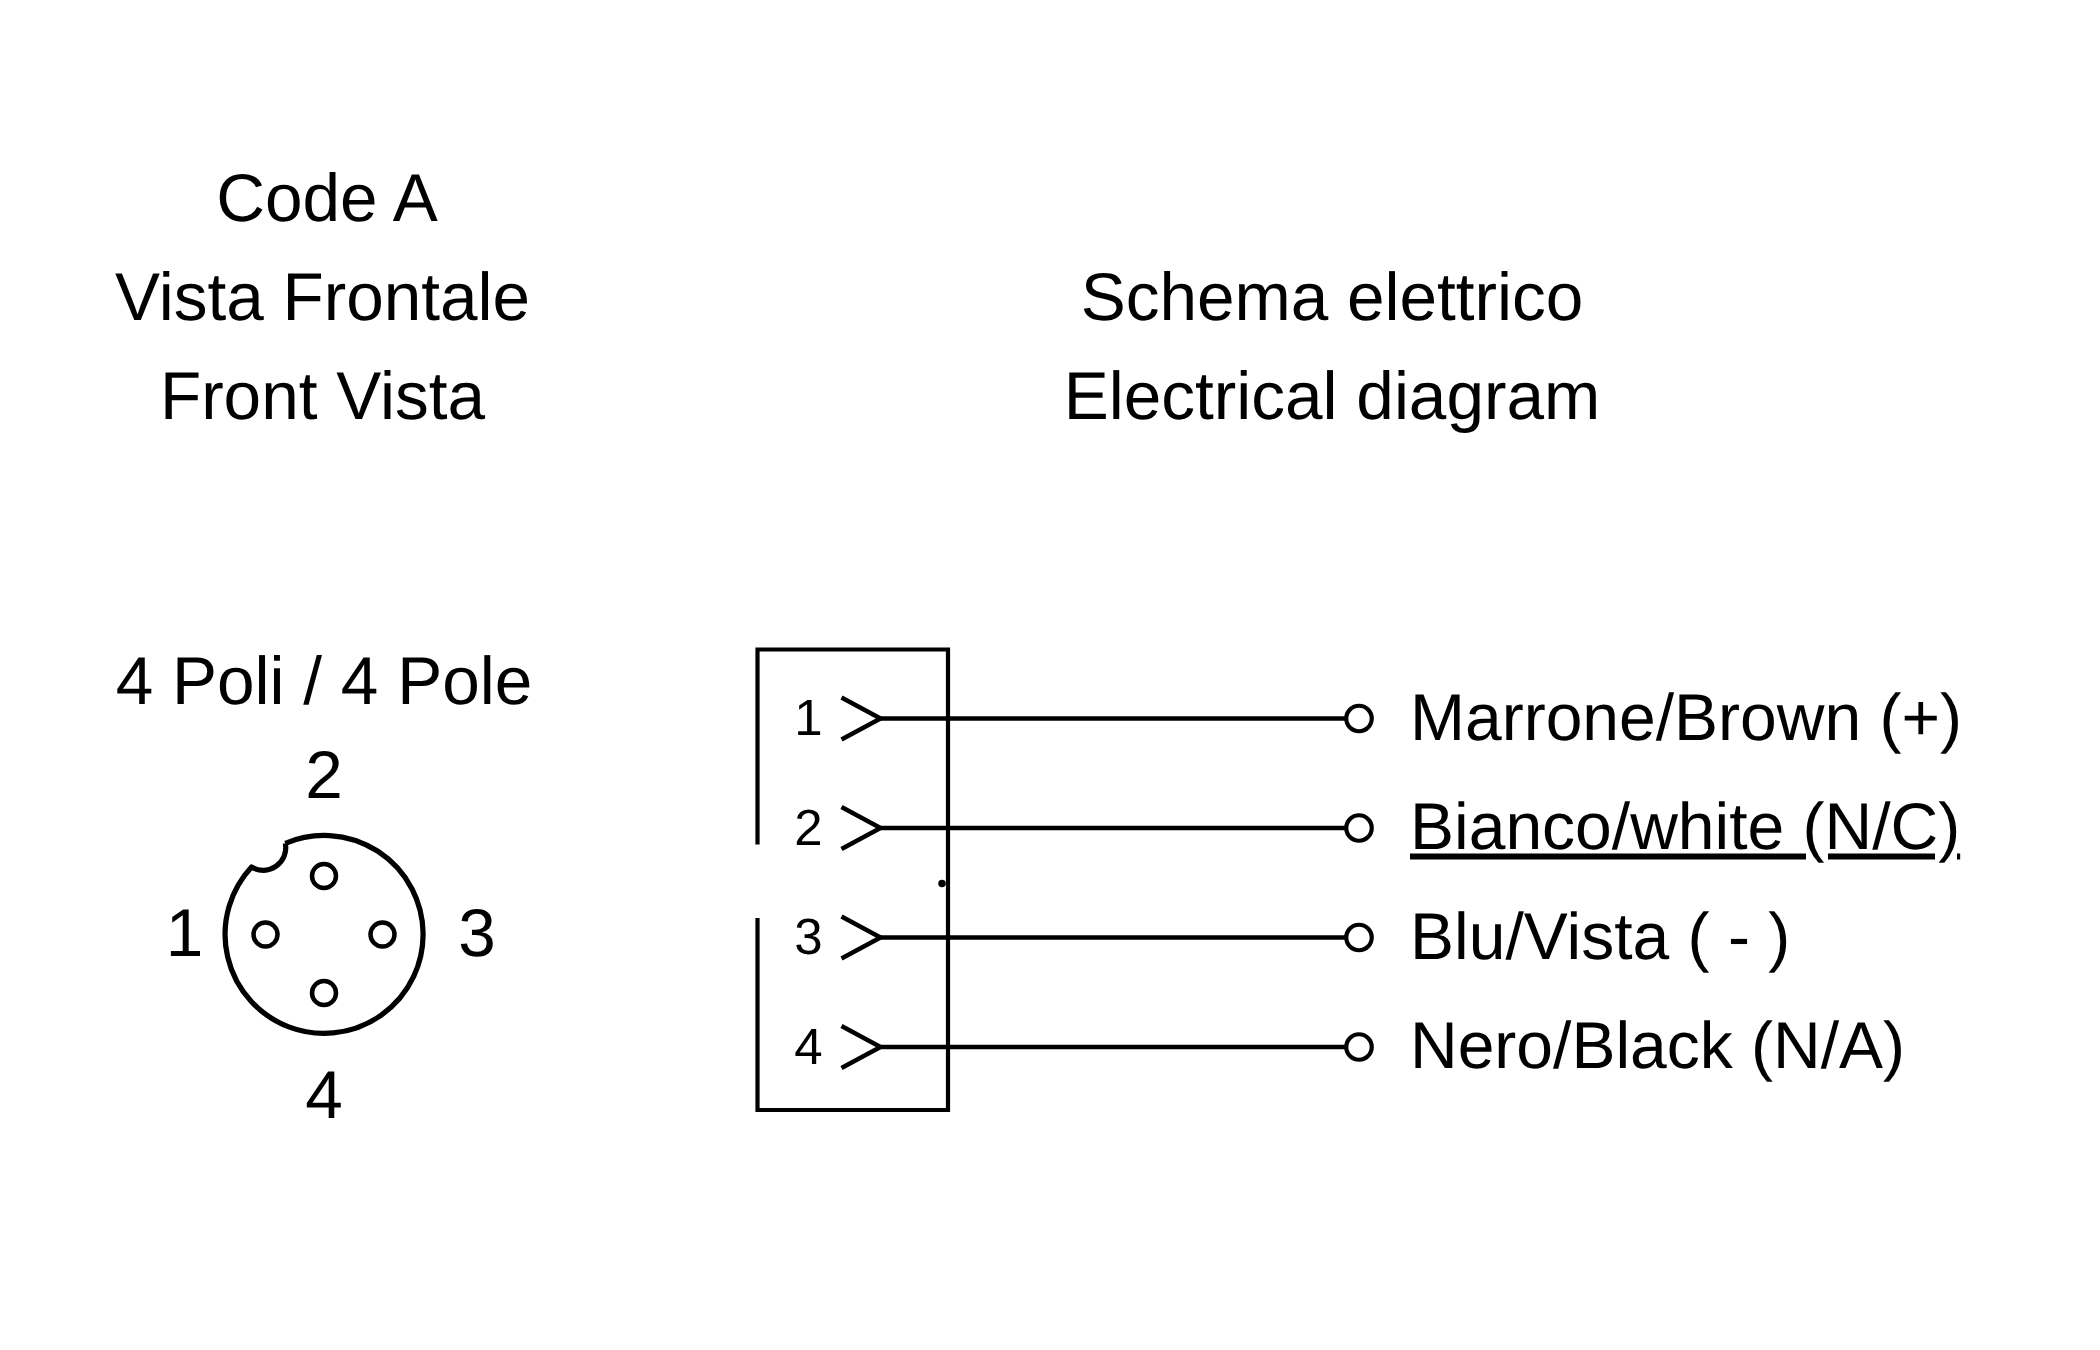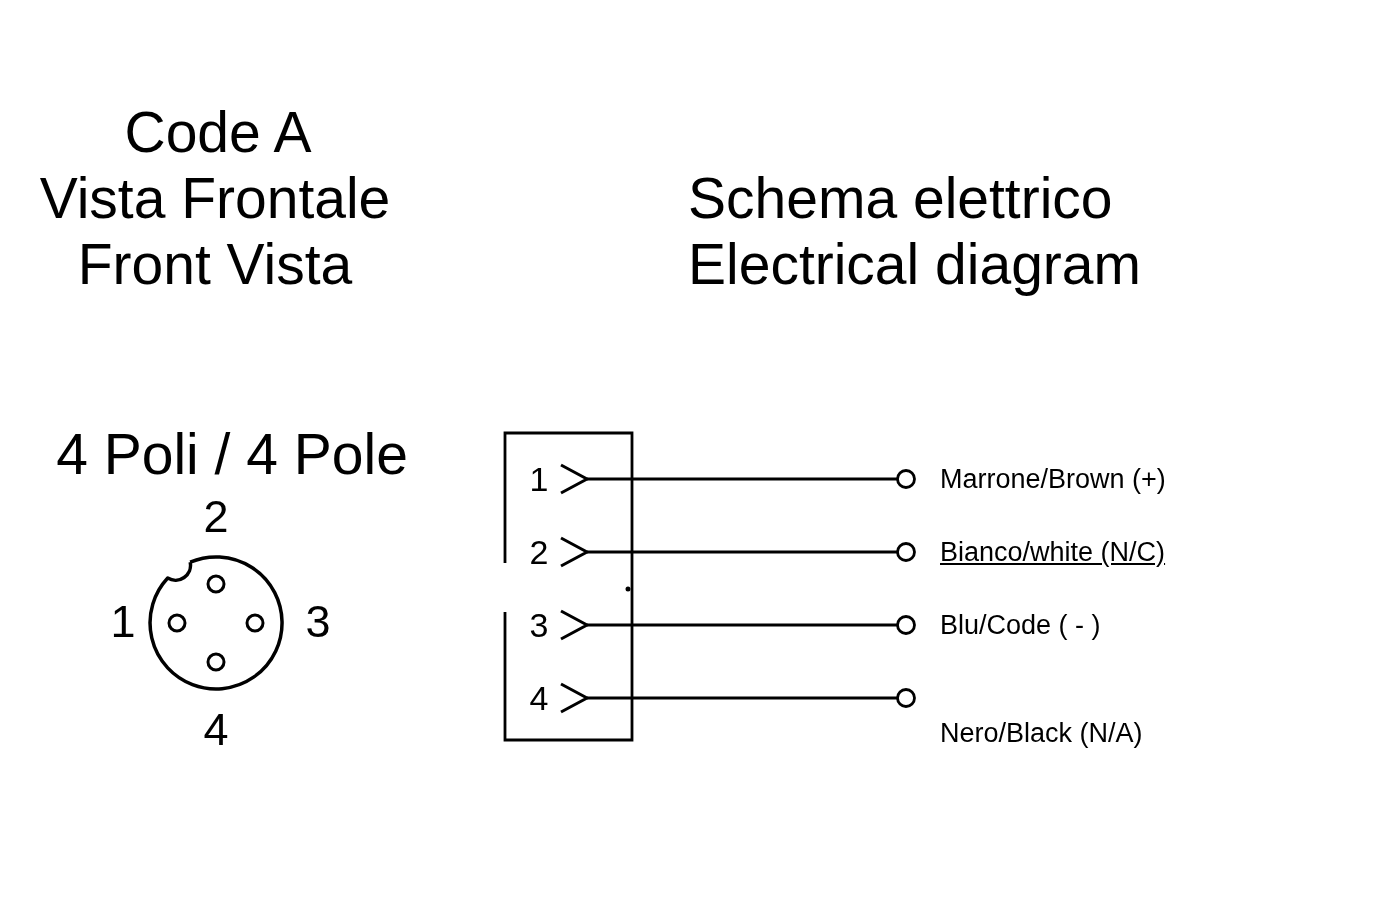--- a/index.html
+++ b/index.html
@@ -12,42 +12,42 @@
     height: 900px;
     position: relative;
     overflow: hidden;
     font-family: "Liberation Sans", sans-serif;
     color: #000000;
   }
   .abs { position: absolute; }
   .title {
     width: 400px;
     text-align: center;
-    font-size: 57px;
+    font-size: 45px;
     line-height: 48px;
     white-space: nowrap;
   }
   .front-pin-num {
     width: 40px;
     height: 48px;
     line-height: 48px;
     text-align: center;
     font-size: 45px;
   }
   .diag-pin-num {
     width: 40px;
     height: 40px;
     line-height: 40px;
     text-align: center;
     font-size: 34px;
   }
   .wire-label {
     height: 44px;
     line-height: 44px;
-    font-size: 27px;
+    font-size: 44px;
     white-space: nowrap;
   }
   svg.artwork {
     position: absolute;
     left: 0;
     top: 0;
   }
 </style>
 </head>
 <body>
@@ -77,31 +77,31 @@
   <circle cx="906" cy="625" r="8.5" fill="#ffffff" stroke="#000000" stroke-width="2.8"></circle>
 
   <polyline points="561,684 587,698 561,712" fill="none" stroke="#000000" stroke-width="3"></polyline>
   <line x1="587" y1="698" x2="897" y2="698" stroke="#000000" stroke-width="3"></line>
   <circle cx="906" cy="698" r="8.5" fill="#ffffff" stroke="#000000" stroke-width="2.8"></circle>
 </svg>
 
 <div class="abs title" style="left:18px; top:108px;">Code A</div>
 <div class="abs title" style="left:15px; top:174px;">Vista Frontale</div>
 <div class="abs title" style="left:15px; top:240px;">Front Vista</div>
-<div class="abs title" style="left:32px; top:430px;">4 Poli / 4 Pole</div>
+<div class="abs title" style="left:16px; top:430px;">4 Poli / 4 Pole</div>
 
 <div class="abs title" style="left:688px; top:174px;">Schema elettrico</div>
 <div class="abs title" style="left:688px; top:240px;">Electrical diagram</div>
 
 <div class="abs front-pin-num" style="left:196px; top:493px;">2</div>
 <div class="abs front-pin-num" style="left:103px; top:598px;">1</div>
 <div class="abs front-pin-num" style="left:298px; top:598px;">3</div>
 <div class="abs front-pin-num" style="left:196px; top:706px;">4</div>
 
 <div class="abs diag-pin-num" style="left:519px; top:459px;">1</div>
 <div class="abs diag-pin-num" style="left:519px; top:532px;">2</div>
 <div class="abs diag-pin-num" style="left:519px; top:605px;">3</div>
 <div class="abs diag-pin-num" style="left:519px; top:678px;">4</div>
 
 <div class="abs wire-label" style="left:940px; top:457px;">Marrone/Brown (+)</div>
 <div class="abs wire-label" style="left:940px; top:530px;text-decoration:underline;">Bianco/white (N/C)</div>
-<div class="abs wire-label" style="left:940px; top:603px;">Blu/Code ( - )</div>
-<div class="abs wire-label" style="left:940px; top:711px;">Nero/Black (N/A)</div>
+<div class="abs wire-label" style="left:940px; top:603px;">Blu/Vista ( - )</div>
+<div class="abs wire-label" style="left:940px; top:676px;">Nero/Black (N/A)</div>
 
 </body></html>

